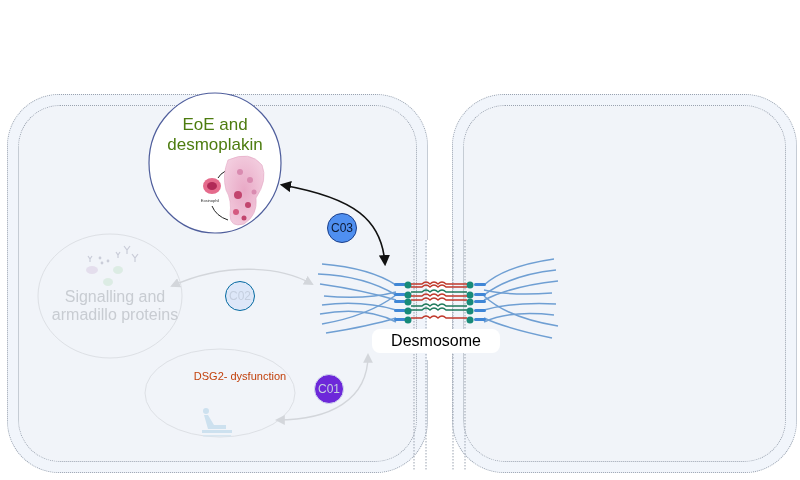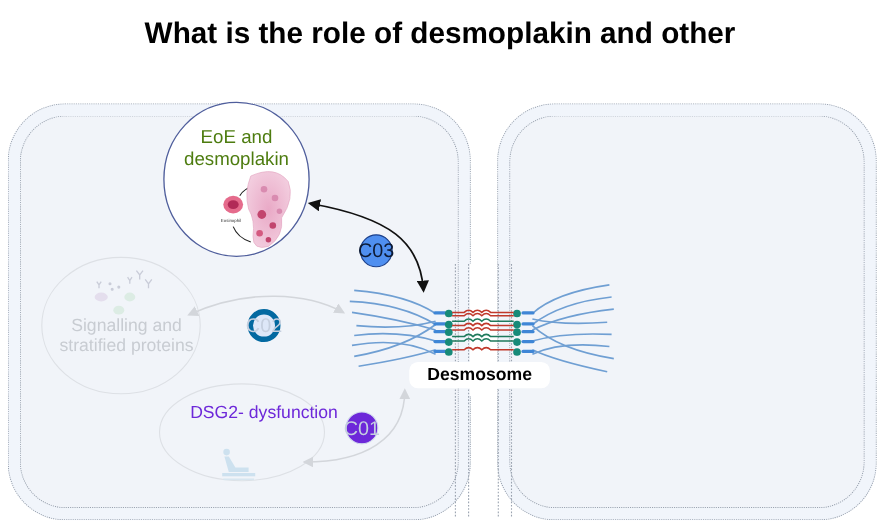--- a/index.html
+++ b/index.html
@@ -7,34 +7,33 @@
          font-family: "Liberation Sans", sans-serif; }
   .title { position: absolute; left: 0; top: 12px; width: 800px; text-align: center;
            font-weight: bold; font-size: 27px; line-height: 36px; color: #000; }
   .title div { white-space: nowrap; }
   .cell-outer { position: absolute; border: 1.5px dotted #9aa3b0; background: #f1f5fb; border-radius: 52px; box-sizing: border-box; }
   .cell-inner { position: absolute; border: 1.5px dotted #9aa3b0; background: #f1f4f9; border-radius: 42px; box-sizing: border-box; }
   svg.diagram { position: absolute; left: 0; top: 0; }
   .label-html { position: absolute; text-align: center; }
   .eoe-label { left: 150px; top: 115px; width: 130px; font-size: 17px; line-height: 20px; color: #4d7c0f; }
   .sig-label { left: 40px; top: 288px; width: 150px; font-size: 16px; line-height: 18px; color: #c8ccd2; }
-  .dsg-label { left: 170px; top: 367px; width: 140px; font-size: 16px; line-height: 18px; color: #6d28d9; }
+  .dsg-label { left: 170px; top: 367px; width: 140px; font-size: 11px; line-height: 18px; color: #c2410c; }
   .badge { position: absolute; width: 30px; height: 30px; border-radius: 50%; display: flex; align-items: center;
-           justify-content: center; font-size: 18px; box-sizing: border-box; }
+           justify-content: center; font-size: 12px; box-sizing: border-box; }
   .badge-c03 { left: 327px; top: 213px; background: #4f8ff0; border: 1.5px solid #1b3f8a; color: #0d1a33; }
-  .badge-c02 { left: 225px; top: 281px; background: #dde7f8; border: 5px solid #0369a1; color: #c5cfdf; }
+  .badge-c02 { left: 225px; top: 281px; background: #dde7f8; border: 1px solid #0369a1; color: #c5cfdf; }
   .badge-c01 { left: 314px; top: 374px; background: #6d28d9; border: 1px solid #d3dcee; color: #c5cfdf; }
   .desmo-label { position: absolute; left: 372px; top: 329px; width: 128px; height: 24px; background: #fff;
-                 border-radius: 8px; font-weight: bold; font-size: 16px; text-align: center; line-height: 24px; color: #000; }
+                 border-radius: 8px; font-weight: normal; font-size: 16px; text-align: center; line-height: 24px; color: #000; }
 </style>
 </head>
 <body>
 
 <div class="title">
-  <div>What is the role of desmoplakin and other</div>
 </div>
 
 <div class="cell-outer" style="left:7px; top:94px; width:421px; height:379px;"></div>
 <div class="cell-inner" style="left:18px; top:105px; width:399px; height:357px;"></div>
 
 <div class="cell-outer" style="left:452px; top:94px; width:345px; height:379px;"></div>
 <div class="cell-inner" style="left:463px; top:105px; width:323px; height:357px;"></div>
 
 <svg class="diagram" width="800" height="480" viewBox="0 0 800 480">
   <defs>
@@ -163,20 +162,20 @@
       <path d="M411 296 H 422 q 4 -4 8 0 q 4 -4 8 0 q 4 -4 8 0 H 467" stroke="#c0392b"></path>
       <path d="M411 300 H 422 q 4 -4 8 0 q 4 -4 8 0 q 4 -4 8 0 H 467" stroke="#c0392b"></path>
       <path d="M411 306 H 422 q 4 -4 8 0 q 4 -4 8 0 q 4 -4 8 0 H 467" stroke="#1f7a5c"></path>
       <path d="M411 310 H 422 q 4 -4 8 0 q 4 -4 8 0 q 4 -4 8 0 H 467" stroke="#1f7a5c"></path>
       <path d="M411 318 H 422 q 4 -4 8 0 q 4 -4 8 0 q 4 -4 8 0 H 467" stroke="#c0392b"></path>
     </g>
   </g>
 </svg>
 
 <div class="label-html eoe-label">EoE and desmoplakin</div>
-<div class="label-html sig-label">Signalling and stratified proteins</div>
+<div class="label-html sig-label">Signalling and armadillo proteins</div>
 <div class="label-html dsg-label">DSG2- dysfunction</div>
 
 <div class="badge badge-c03">C03</div>
 <div class="badge badge-c02">C02</div>
 <div class="badge badge-c01">C01</div>
 
 <div class="desmo-label">Desmosome</div>
 
 </body></html>

